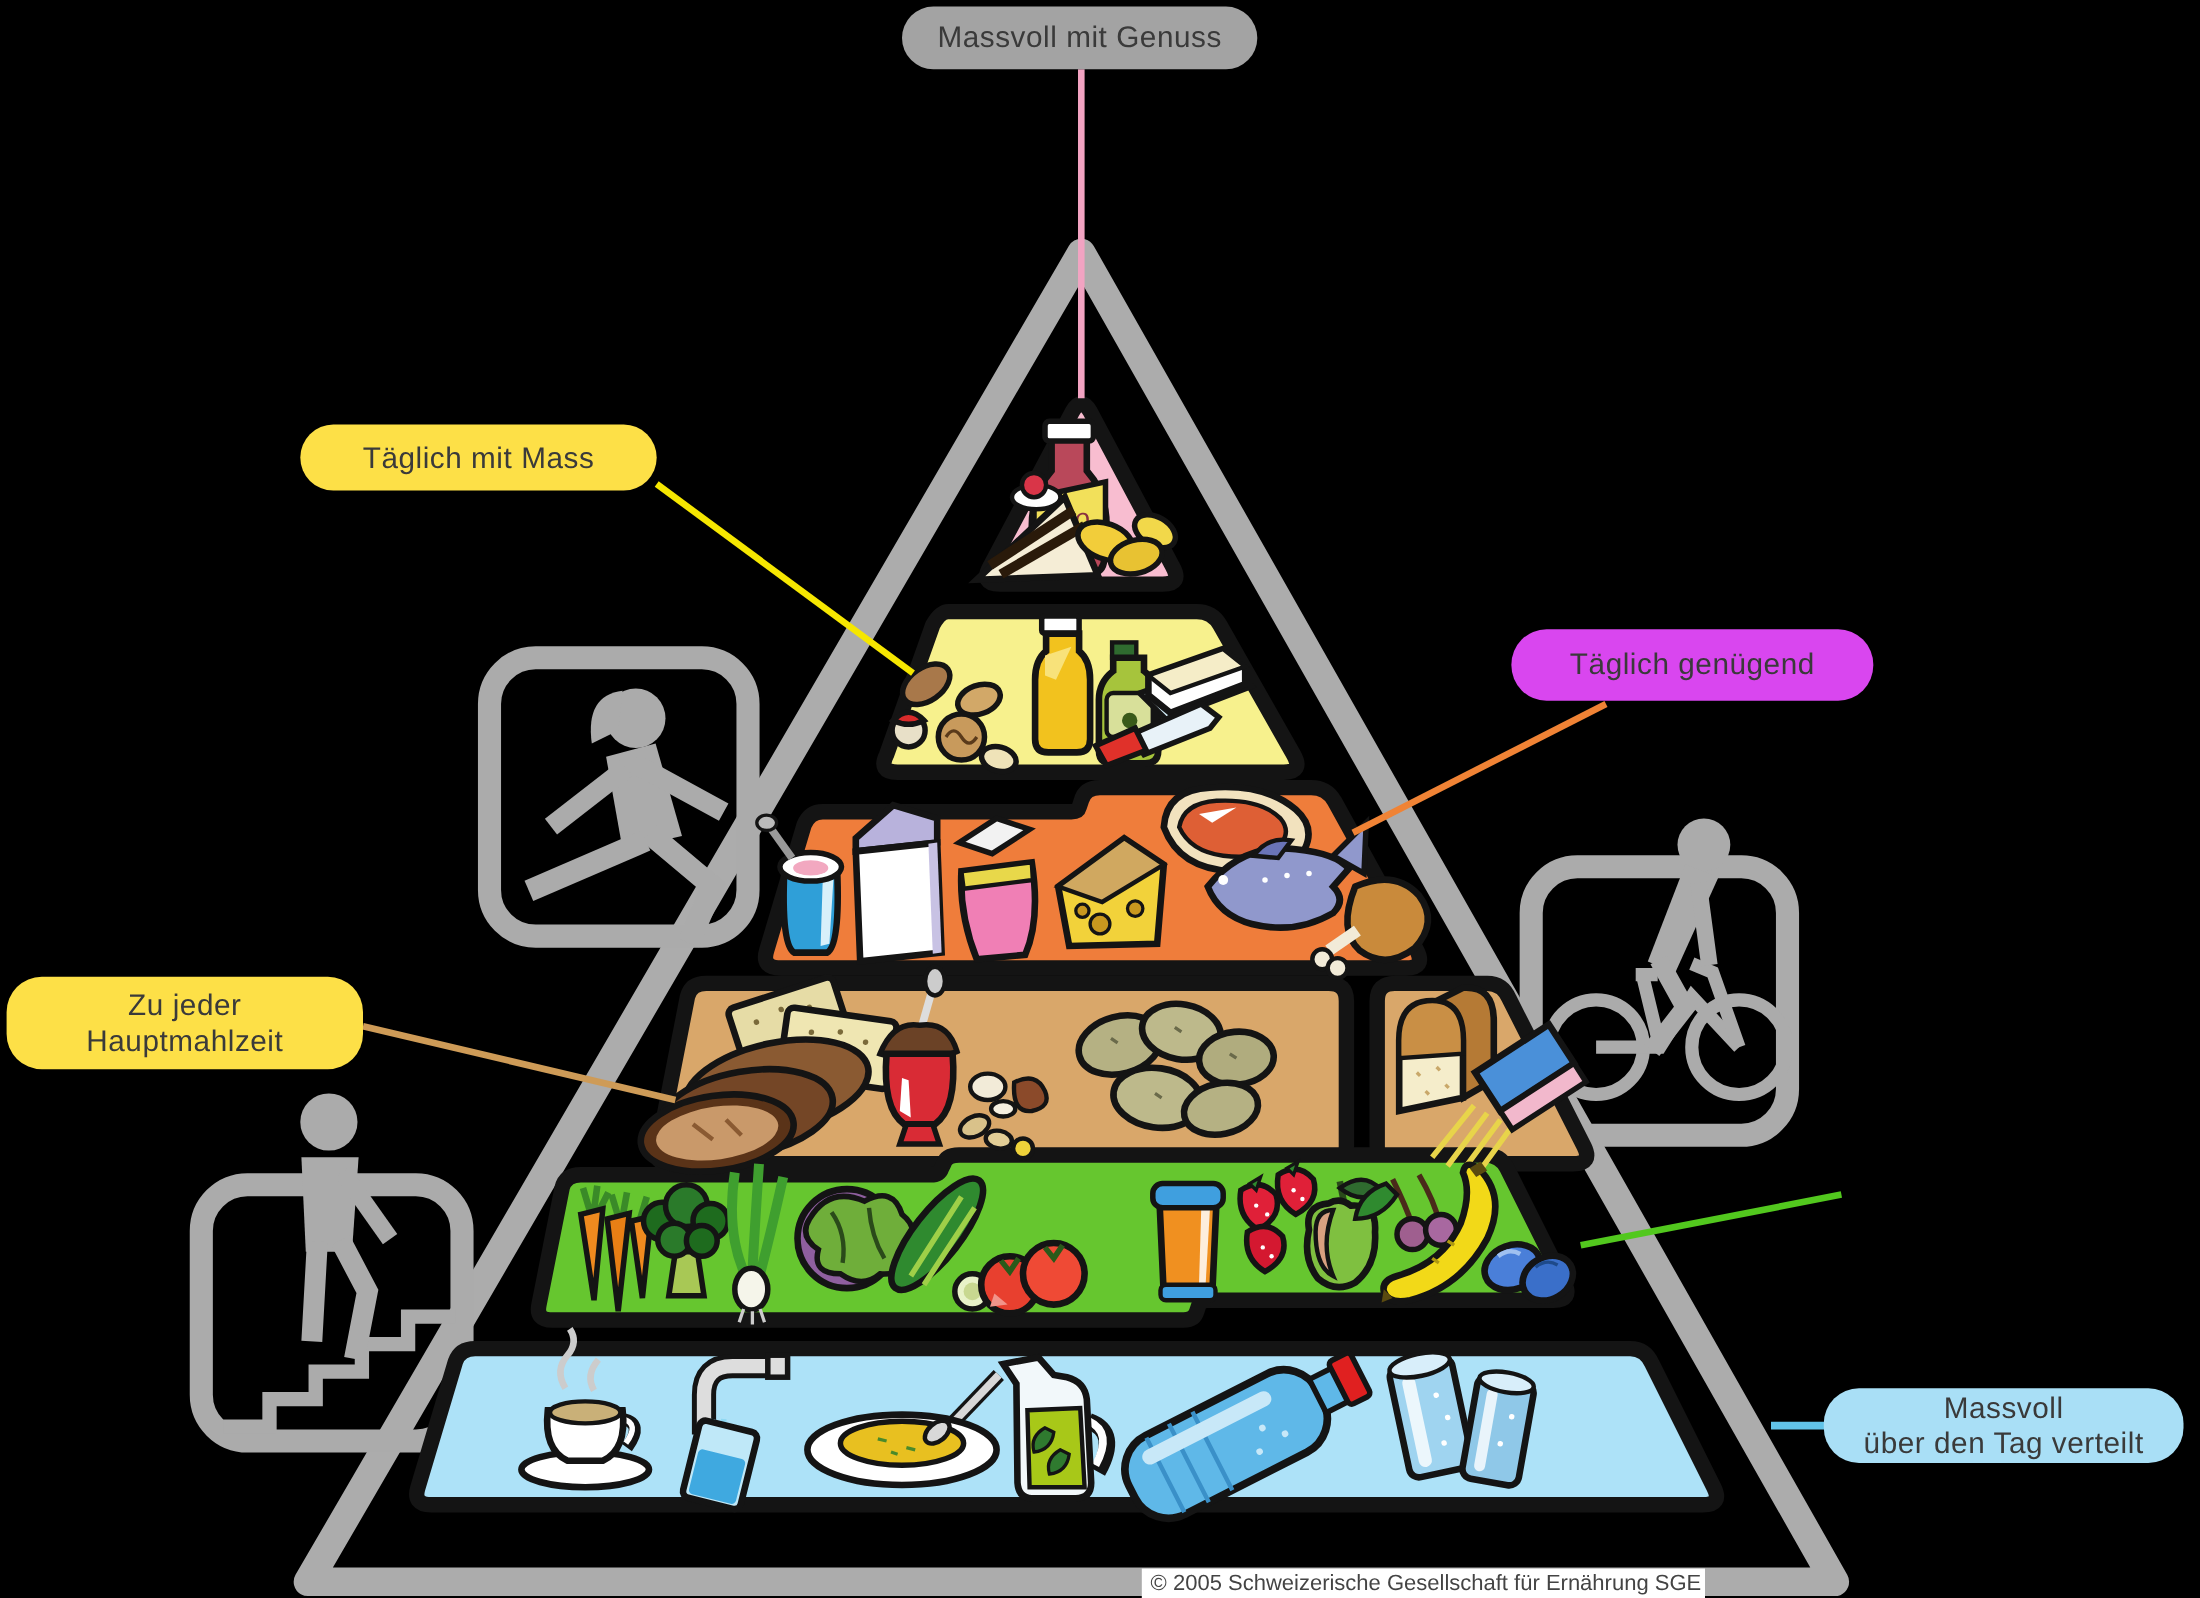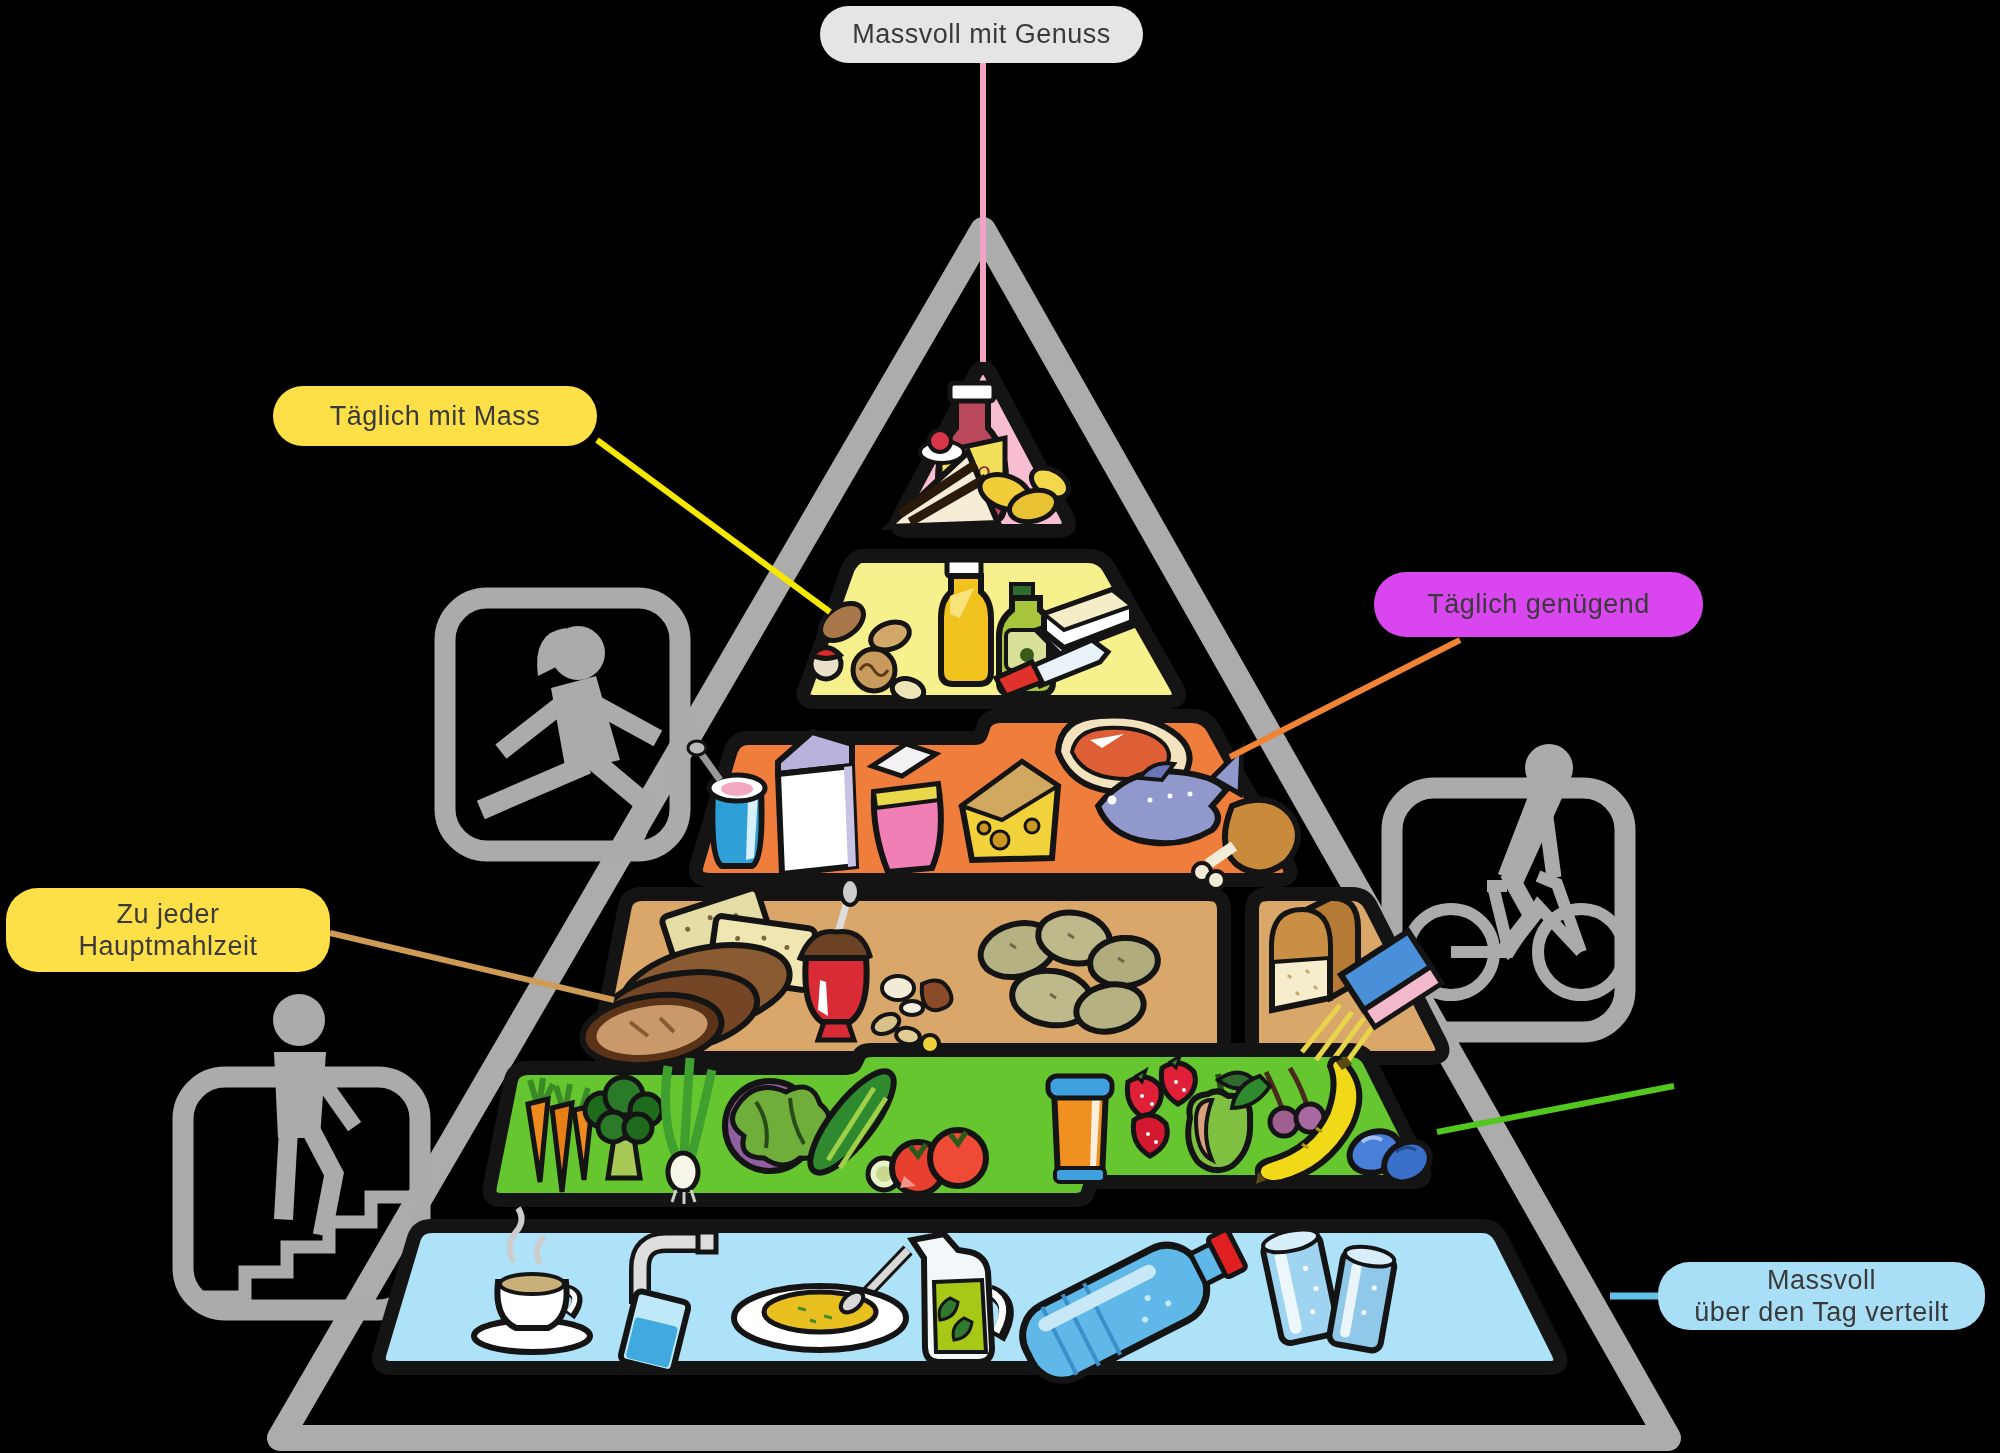--- a/index.html
+++ b/index.html
@@ -2,21 +2,21 @@
 <html><head>
 <meta charset="utf-8">
 <style>
   html,body{margin:0;padding:0;background:#000;}
   #stage{position:relative;width:2000px;height:1453px;background:#000;overflow:hidden;
          font-family:"Liberation Sans",sans-serif;}
   #art{position:absolute;left:0;top:0;}
   .callout{position:absolute;border-radius:32px;display:flex;align-items:center;justify-content:center;
            text-align:center;color:#3a3a3a;font-size:27px;line-height:1.2;white-space:pre-line;
            letter-spacing:.5px;}
-  .c-top    {left:820px; top:6px;    width:323px;height:57px;background:#e5e5e5;}
+  .c-top    {left:820px; top:6px;    width:323px;height:57px;background:#a3a3a3;}
   .c-yellow {left:273px; top:386px;  width:324px;height:60px;background:#fde047;}
   .c-orange {left:1374px;top:572px;  width:329px;height:65px;background:#d946ef;}
   .c-tan    {left:6px;   top:888px;  width:324px;height:84px;background:#fde047;}
   .c-green  {left:1670px;top:1048px; width:322px;height:69px;background:#6FCB3A;}
   .c-blue   {left:1658px;top:1262px; width:327px;height:68px;background:#A9DFF6;}
   .copybar{position:absolute;left:1038px;top:1426px;width:512px;height:27px;background:#fff;
            display:flex;align-items:center;gap:6px;padding:0 6px 0 8px;box-sizing:border-box;
            font-size:20px;color:#444;white-space:nowrap;}
 </style>
 </head>
@@ -382,14 +382,21 @@
 </svg>
 
 <div class="callout c-top">Massvoll mit Genuss</div>
 <div class="callout c-yellow">Täglich mit Mass</div>
 <div class="callout c-orange">Täglich genügend</div>
 <div class="callout c-tan">Zu jeder
 Hauptmahlzeit</div>
 <div class="callout c-blue">Massvoll
 über den Tag verteilt</div>
 
-
+<div class="copybar">
+  <span>© 2005 Schweizerische Gesellschaft für Ernährung SGE</span>
+  <svg width="52" height="26" viewBox="0 0 52 26">
+    <path d="M8,4 Q10,20 26,20 Q42,20 44,4" fill="none" stroke="#9A9A9A" stroke-width="8"></path>
+    <rect x="21" y="4" width="11" height="8" fill="#333"></rect>
+  </svg>
 </div>
 
+</div>
+
 </body></html>

